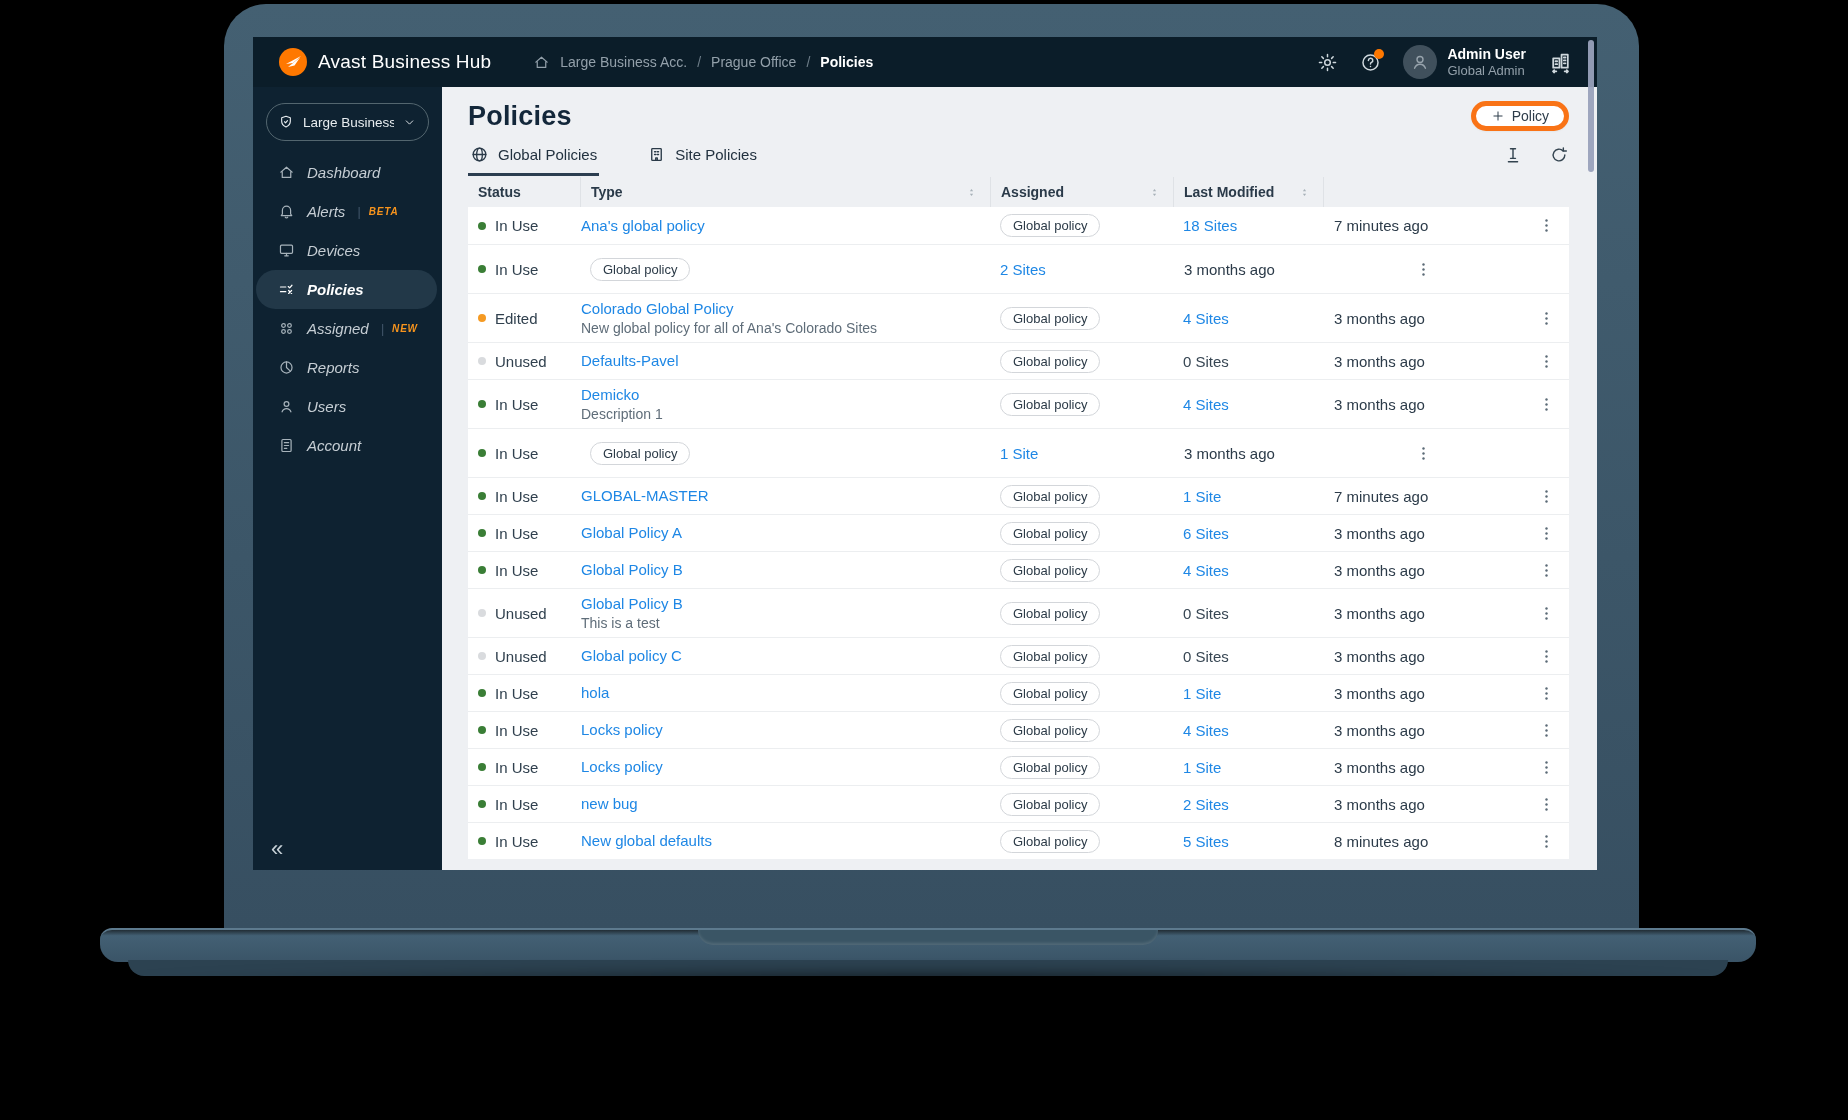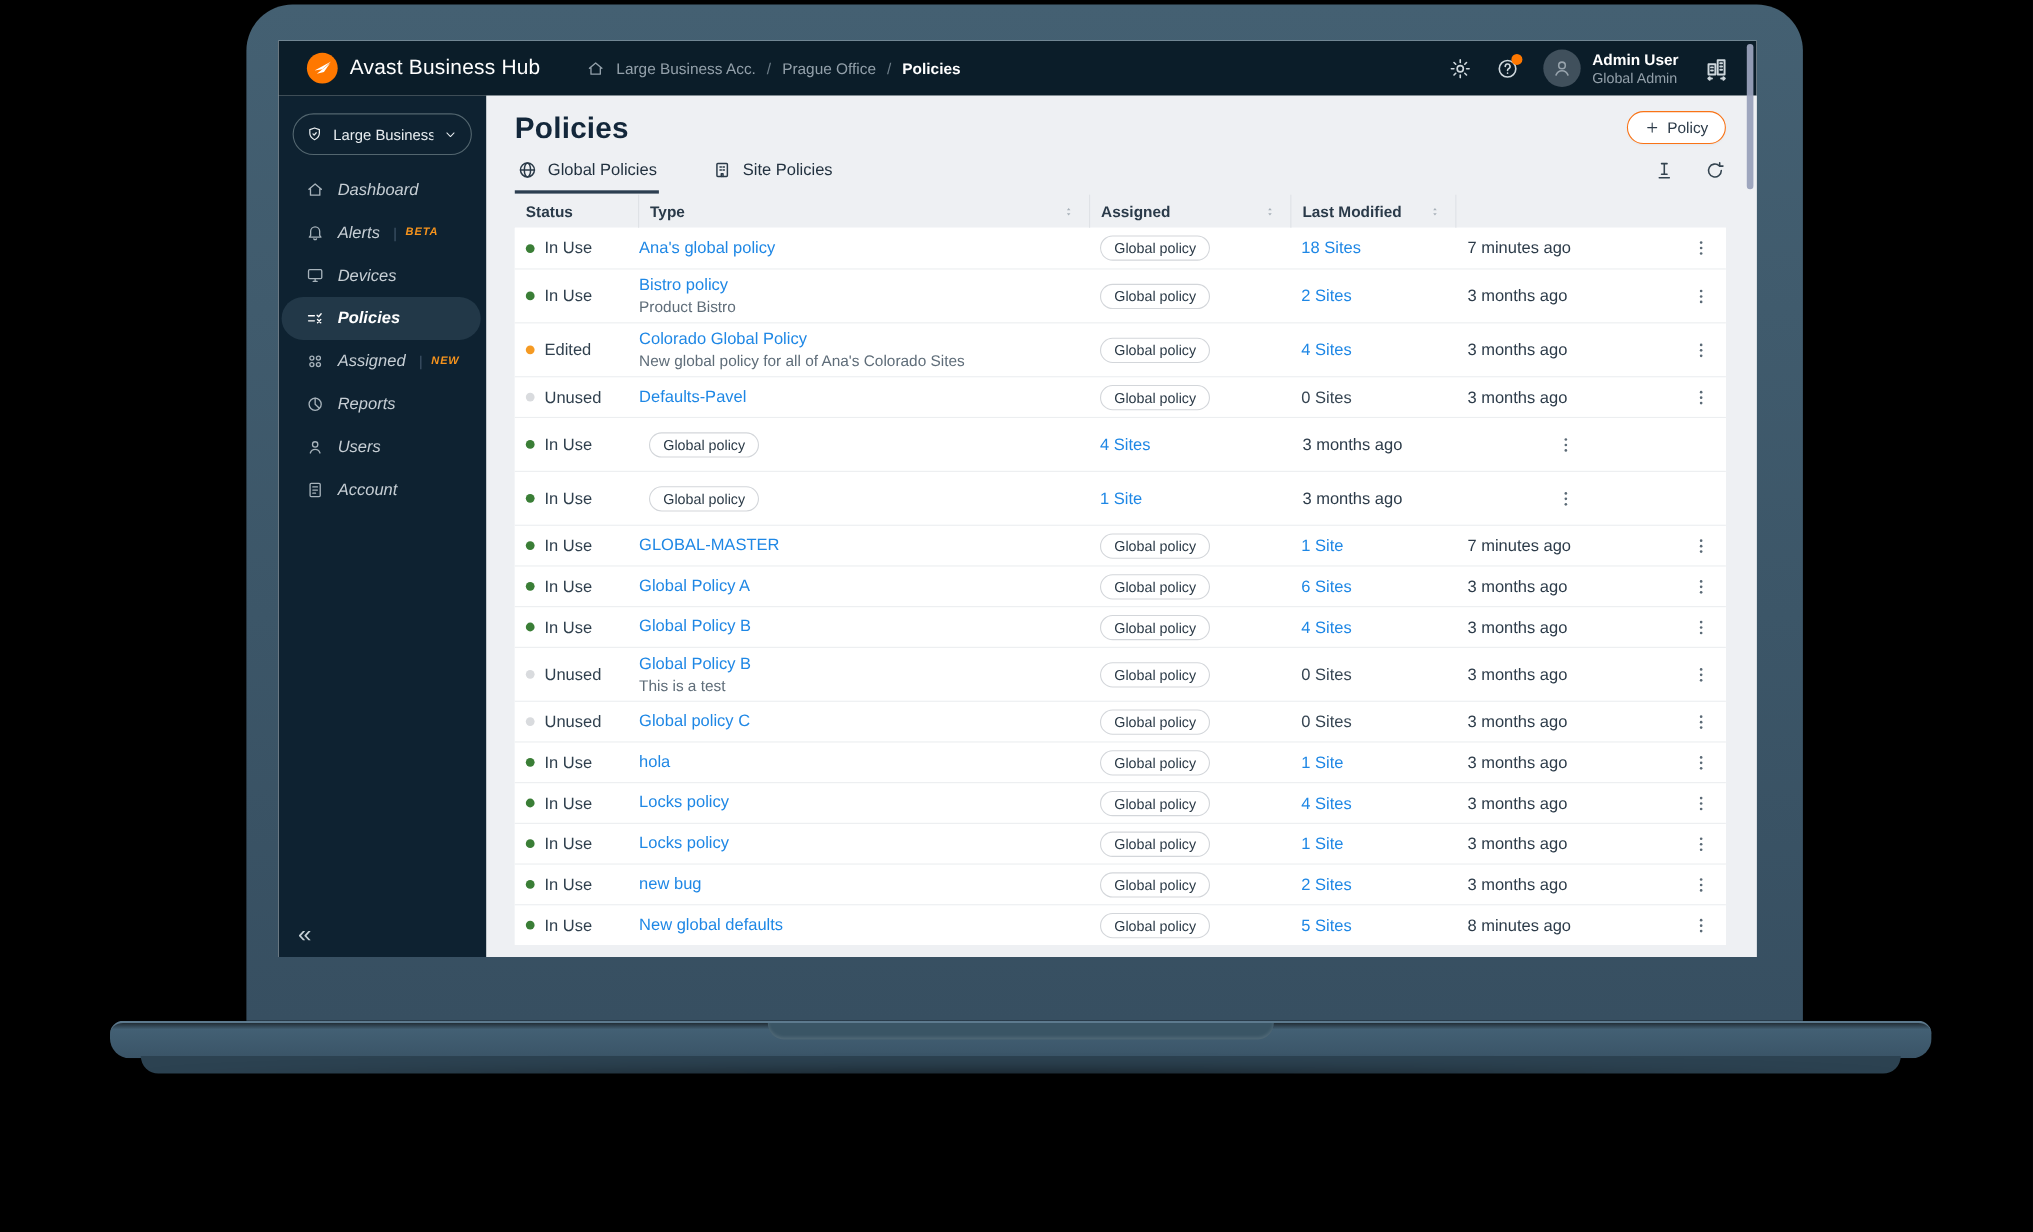--- a/index.html
+++ b/index.html
@@ -61,21 +61,21 @@
   .nav-badge-wrap { display:flex; align-items:center; gap:8px; }
   .nav-div { color:#41566a; font-size:13px; }
   .nav-badge { color:#f7941d; font-size:10px; font-weight:700; letter-spacing:.8px; }
   .collapse { position:absolute; left:18px; bottom:10px; color:#c6d0d6; font-size:22px; line-height:22px; cursor:pointer; }
 
   
   .content { flex:1; background:#eef0f3; padding:6px 28px 0 26px; overflow:hidden; }
   .content-head { display:flex; justify-content:space-between; align-items:center; height:38px; margin-top:4px; }
   .page-title { font-size:27px; font-weight:700; color:#13273a; letter-spacing:.2px; }
   .add-btn { display:flex; align-items:center; gap:7px; height:30px; padding:0 15px; background:#fff;
-             border:1px solid #f97316; border-radius:15px; font-size:14px; color:#2c3b49; cursor:pointer;
+             border:5px solid #f97316; border-radius:15px; font-size:14px; color:#2c3b49; cursor:pointer;
              box-shadow:0 1px 2px rgba(0,0,0,.04); }
   .tabs-row { display:flex; align-items:center; margin-top:6px; height:34px;justify-content:space-between; }
   .tab { display:flex; align-items:center; gap:9px; font-size:15px; color:#22313f; padding:5px 2px 9px 2px; cursor:pointer; border-bottom:3px solid transparent; }
   .tab + .tab { margin-left:46px; }
   .tab.active { border-bottom-color:#2c3e50; font-weight:500; }
   .tab .tb-ic { color:#2a3a48; display:flex; }
   .tabs-tools { margin-left:auto; display:flex; align-items:center; gap:26px; color:#33434f; padding-bottom:6px; }
 
   
   .tbl { margin-top:2px; }
@@ -427,21 +427,20 @@
                       <circle cx="12" cy="19" r="1.7"></circle>
                     </svg>
                   </i>
                 </div>
               </div>
               <div class="grid row double">
                 <div class="cell-status">
                   <span class="dot" style="background:#3A7E36"></span>
                   <span>In Use</span>
                 </div>
-                <div class="cell-name"><a class="pol-link">Bistro policy</a><div class="pol-desc">Product Bistro</div></div>
                 <div class="cell-type"><span class="type-badge">Global policy</span></div>
                 <div class="cell-assigned"><a class="assigned-link">2 Sites</a></div>
                 <div class="cell-modified">3 months ago</div>
                 <div class="cell-menu">
                   <i class="ic">
                     <svg width="17" height="17" viewBox="0 0 24 24" fill="currentColor">
                       <circle cx="12" cy="5" r="1.7"></circle>
                       <circle cx="12" cy="12" r="1.7"></circle>
                       <circle cx="12" cy="19" r="1.7"></circle>
                     </svg>
@@ -484,20 +483,21 @@
                       <circle cx="12" cy="19" r="1.7"></circle>
                     </svg>
                   </i>
                 </div>
               </div>
               <div class="grid row double">
                 <div class="cell-status">
                   <span class="dot" style="background:#3A7E36"></span>
                   <span>In Use</span>
                 </div>
+                <div class="cell-name"><a class="pol-link">Demicko</a><div class="pol-desc">Description 1</div></div>
                 <div class="cell-type"><span class="type-badge">Global policy</span></div>
                 <div class="cell-assigned"><a class="assigned-link">4 Sites</a></div>
                 <div class="cell-modified">3 months ago</div>
                 <div class="cell-menu">
                   <i class="ic">
                     <svg width="17" height="17" viewBox="0 0 24 24" fill="currentColor">
                       <circle cx="12" cy="5" r="1.7"></circle>
                       <circle cx="12" cy="12" r="1.7"></circle>
                       <circle cx="12" cy="19" r="1.7"></circle>
                     </svg>

